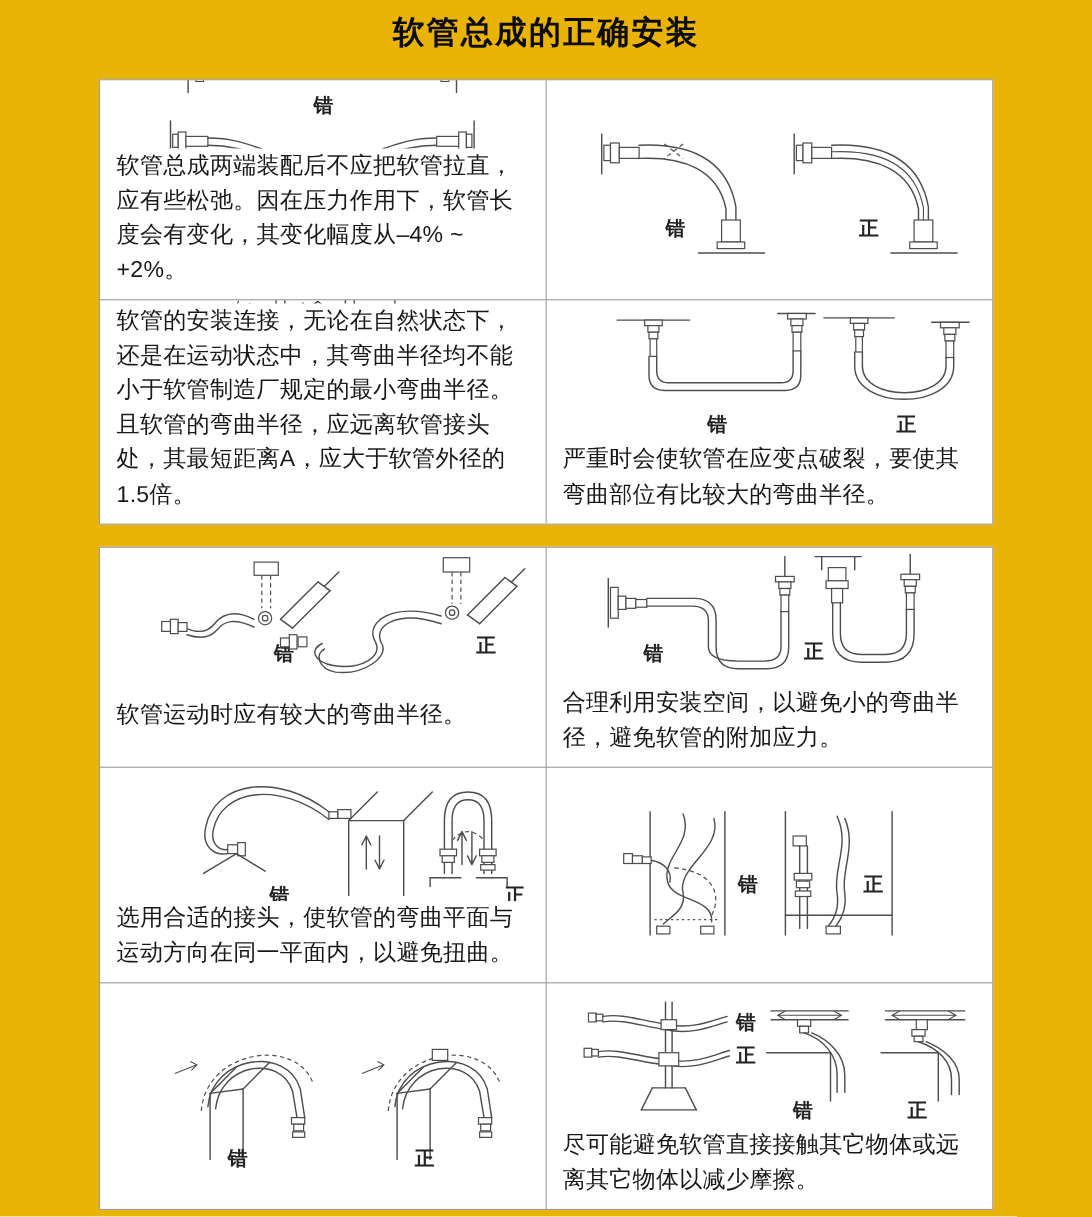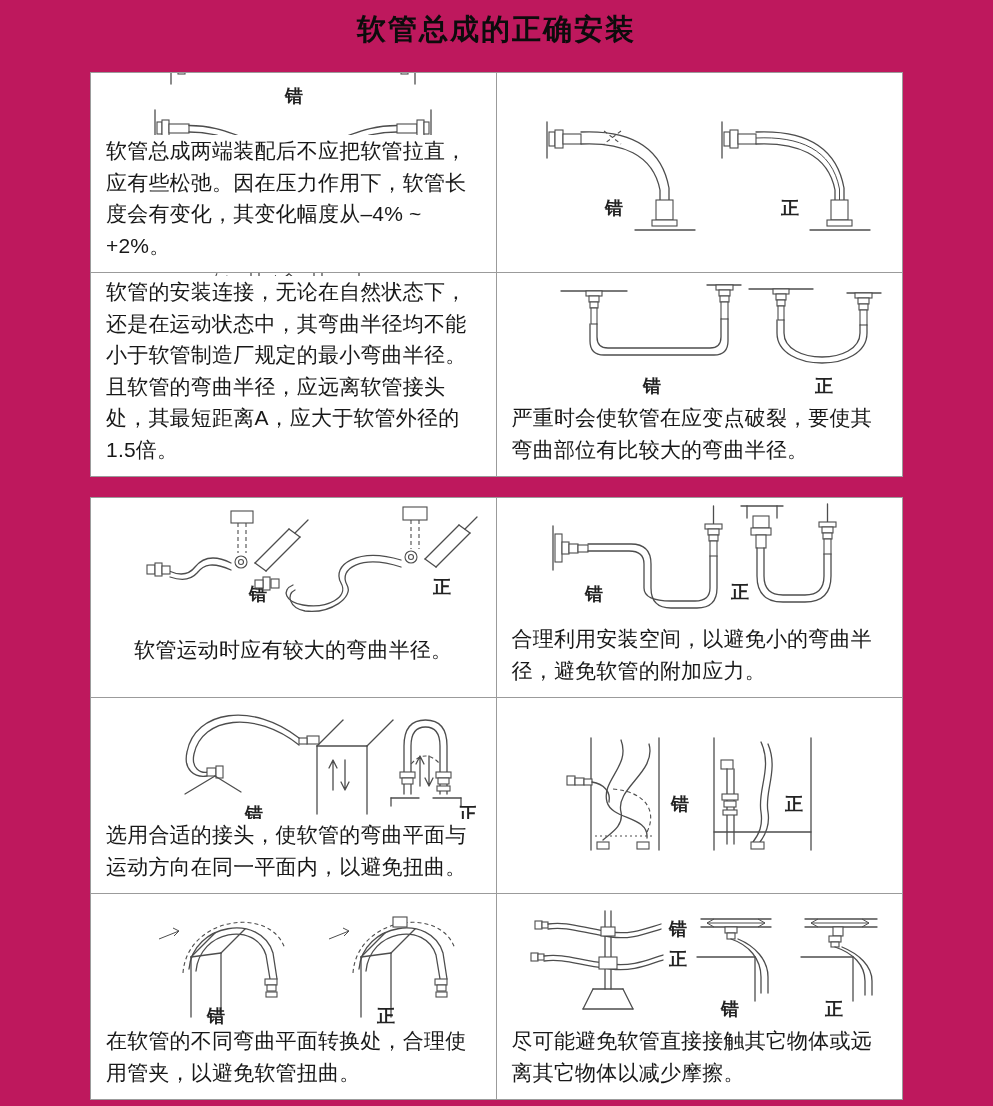--- a/index.html
+++ b/index.html
@@ -1,19 +1,19 @@
 <!DOCTYPE html>
 <html><head>
 <meta charset="utf-8">
 <style>
   html,body{margin:0;padding:0;background:#ffffff;}
   .page{
     position:relative;
     width:993px;height:1106px;
-    background:#be185d;
+    background:#eab308;
     font-family:"Liberation Sans", sans-serif;
     color:#111;
     overflow:hidden;
   }
   .title{
     position:absolute;top:10px;left:0;width:100%;
     text-align:center;
     font-size:29px;font-weight:800;letter-spacing:2px;
     color:#0c0c0c;
     margin:0;
@@ -43,21 +43,21 @@
   }
   .diagram svg{display:block;}
   .caption{
     flex:0 0 auto;
     padding:0 15px 11px 15px;
     font-size:21px;line-height:1.5;
     color:#181818;
     font-weight:500;
     letter-spacing:0.2px;
   }
-  .caption.center{text-align:center;padding-bottom:32px;}
+  .caption.center{text-align:left;padding-bottom:32px;}
   
   svg .ln{stroke:#4d4d4d;stroke-width:1.3;fill:none;stroke-linecap:round;stroke-linejoin:round;}
   svg .thin{stroke:#4d4d4d;stroke-width:1;fill:none;}
   svg .dash{stroke:#4d4d4d;stroke-width:1.1;fill:none;stroke-dasharray:4 3;}
   svg .dot{stroke:#4d4d4d;stroke-width:1.1;fill:none;stroke-dasharray:2 3;}
   svg .fit{stroke:#4d4d4d;stroke-width:1.1;fill:#ffffff;}
   svg .zh{font-family:"Liberation Sans",sans-serif;font-size:18px;fill:#222;font-weight:600;}
   svg .dim{font-family:"Liberation Sans",sans-serif;font-size:14px;fill:#333;font-style:italic;}
 </style>
 </head>
@@ -363,21 +363,20 @@
           <path class="ln" d="M 263 76 C 267 35 322 26 333 60 L 337 84"></path>
           <path class="dash" d="M 250 78 C 254 22 338 10 352 54"></path>
           <rect class="fit" x="290" y="22" width="14" height="10"></rect>
           <rect class="fit" x="332" y="84" width="12" height="6"></rect>
             <rect class="fit" x="334" y="90" width="9" height="6"></rect>
             <rect class="fit" x="333" y="97" width="11" height="5"></rect>
           <path class="thin" d="M 226 44 L 246 36 M 240 33 L 246 36 L 241 41"></path>
           <text class="zh" x="274" y="127">正</text>
         </svg>
       </div>
-      <div class="caption">在软管的不同弯曲平面转换处，合理使用管夹，以避免软管扭曲。</div>
     </div>
 
     <div class="cell">
       <div class="diagram">
         <svg width="380" height="125" viewBox="0 0 380 125">
           <line class="ln" x1="96" y1="14" x2="96" y2="92"></line>
             <line class="ln" x1="102" y1="14" x2="102" y2="92"></line>
           <line class="ln" x1="84" y1="92" x2="114" y2="92"></line>
           <line class="ln" x1="84" y1="92" x2="74" y2="112"></line>
             <line class="ln" x1="114" y1="92" x2="124" y2="112"></line>

